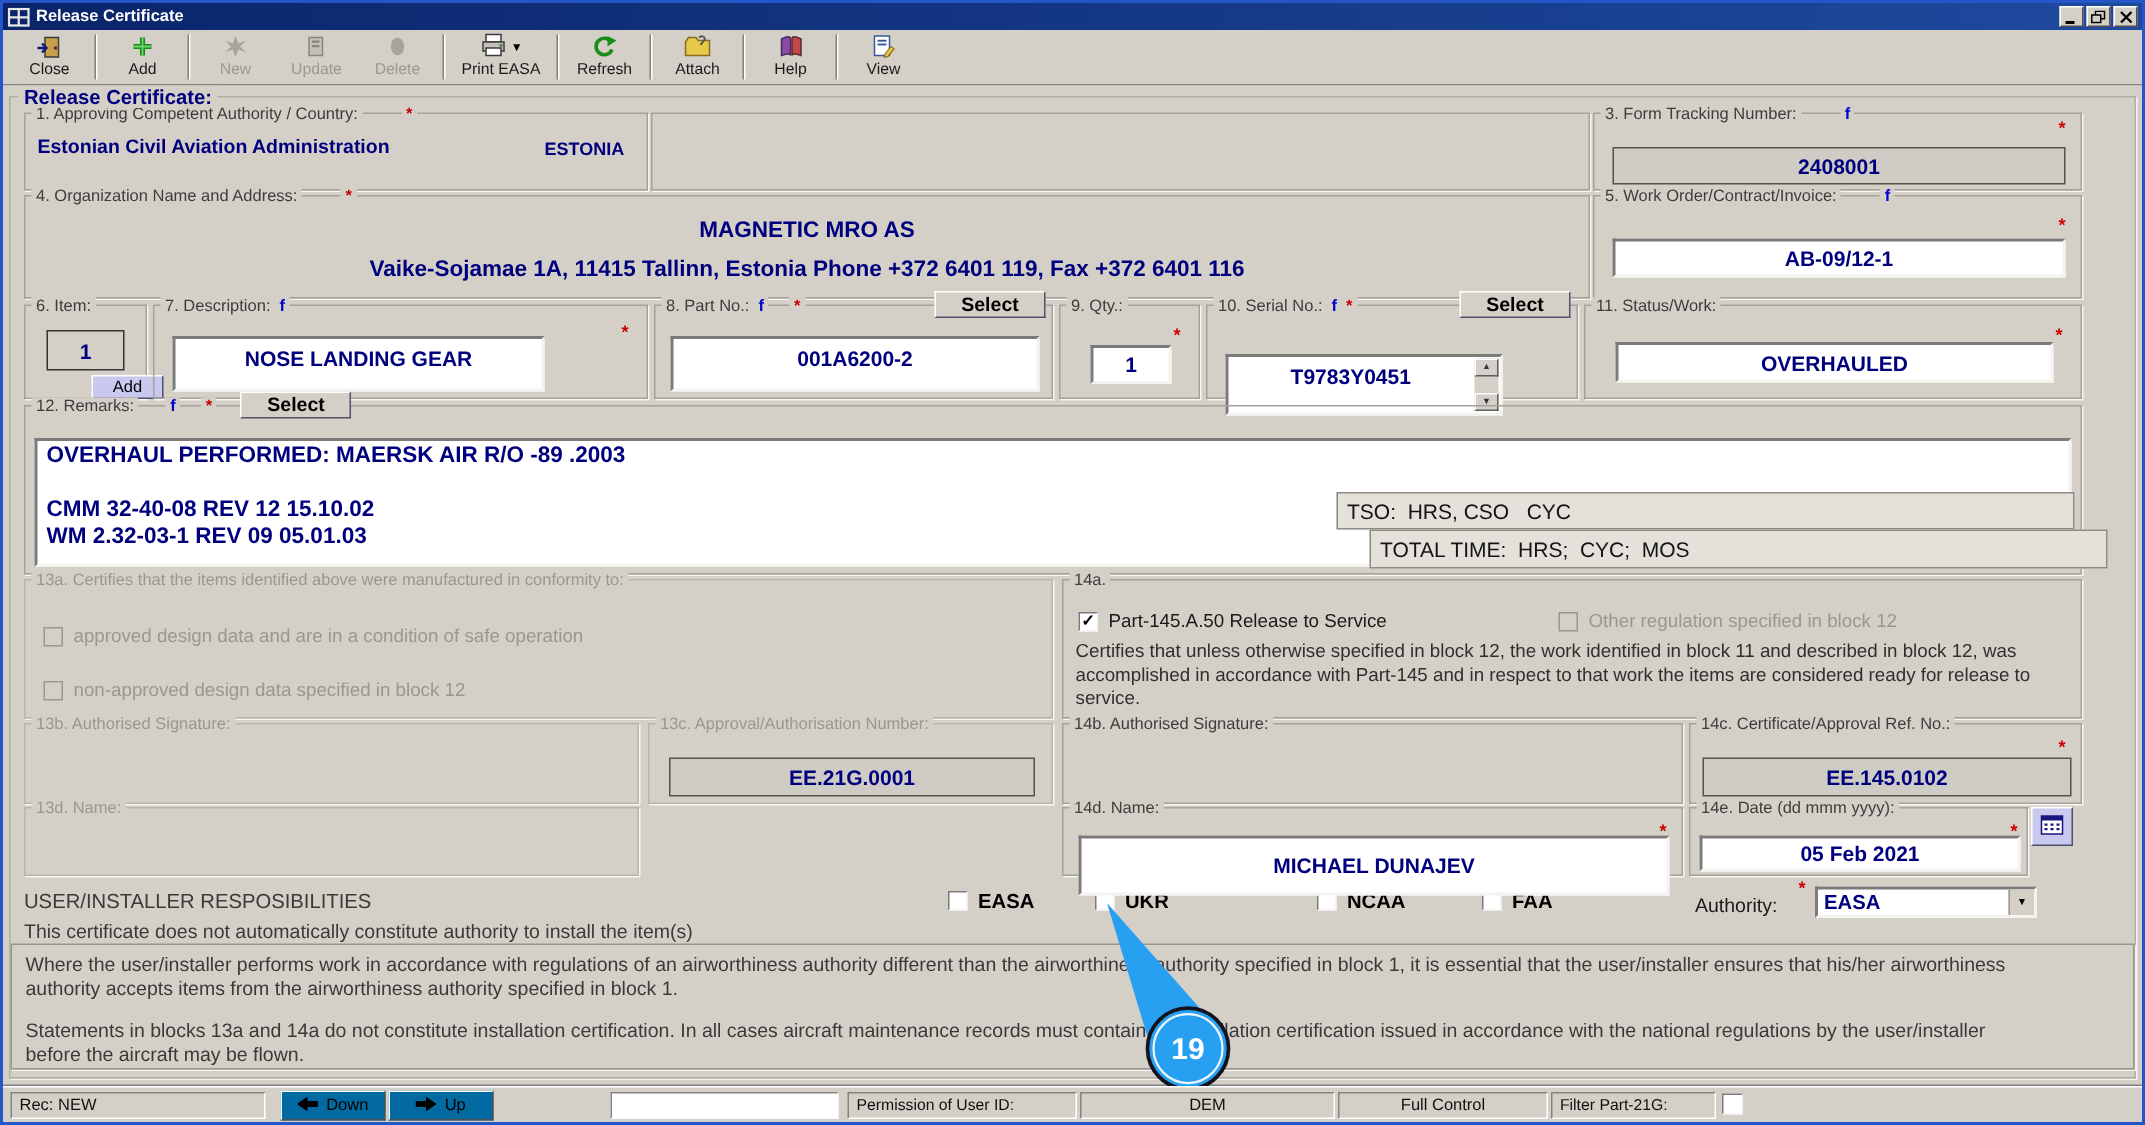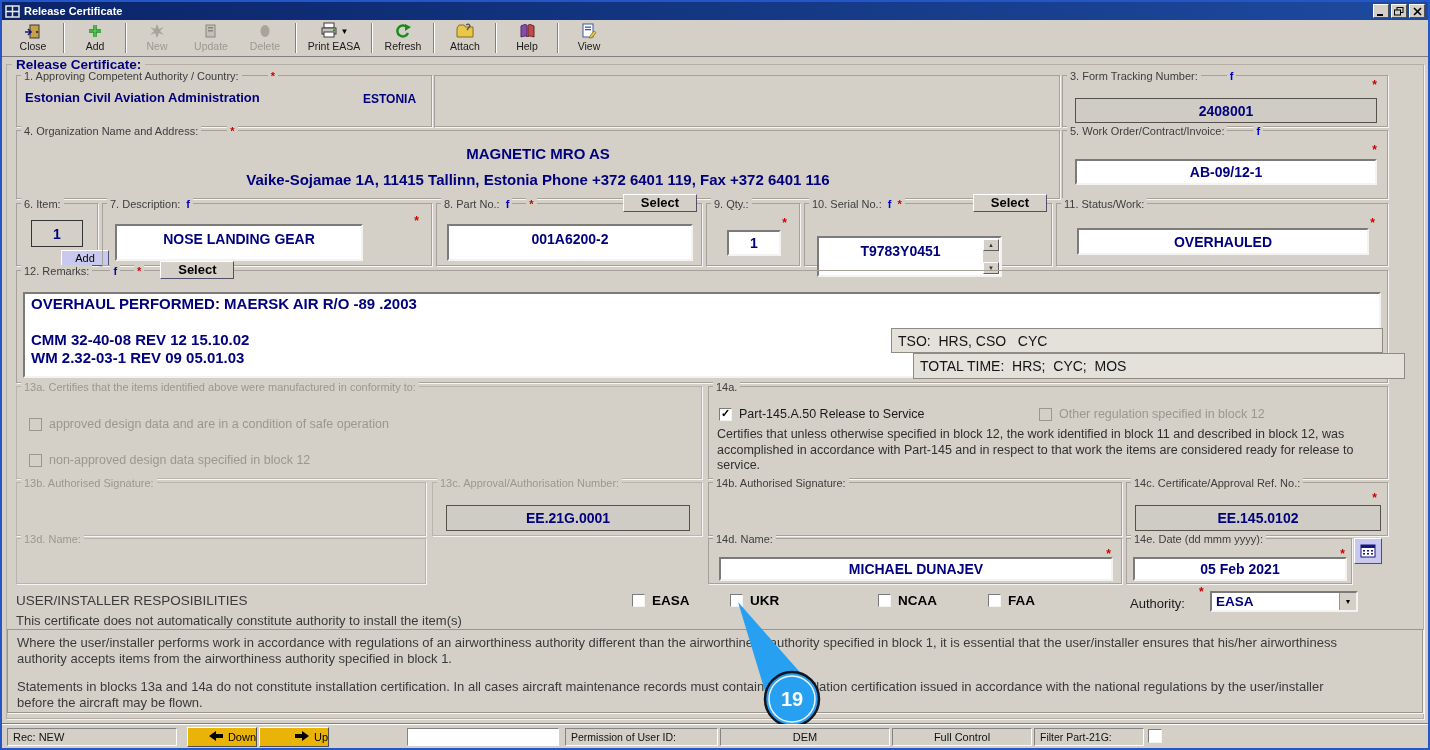--- a/index.html
+++ b/index.html
@@ -92,23 +92,23 @@
   .spin button { height:12px; background:#d4d0c8; border:1px solid; border-color:#fdfdfd #5f5f5f #5f5f5f #fdfdfd;
                  font-size:6px; color:#333; padding:0; }
 
   .callout { position:absolute; left:0; top:0; width:1426px; height:667px; pointer-events:none; z-index:40; }
 
   
   .statusbar { height:24px; flex:0 0 auto; position:relative; background:#d4d0c8; border-top:1px solid #ffffff;
                box-shadow:0 -1px 0 #808080; font-size:11px; color:#111; }
   .panel { position:absolute; top:3px; height:18px; border:1px solid; border-color:#848484 #ffffff #ffffff #848484;
            display:flex; align-items:center; padding:0 5px; }
-  .sbtn  { position:absolute; top:2px; height:20px; background:#eab308; border:1px solid;
+  .sbtn  { position:absolute; top:2px; height:20px; background:#0369a1; border:1px solid;
            border-color:#fdfdfd #4f4f4f #4f4f4f #fdfdfd; display:flex; align-items:center;
-           justify-content:flex-end; gap:5px; font-size:11px; color:#000; }
+           justify-content:center; gap:5px; font-size:11px; color:#000; }
   .white { background:#fff; }
 </style>
 </head>
 <body>
 
 <div id="window">
 
   <div class="titlebar">
     <span class="ticon">
       <svg width="15" height="13" viewBox="0 0 15 13">
@@ -427,21 +427,21 @@
           <span>13d. Name:</span>
         </div>
     </div>
 
 
     <div class="grp" style="left:706px;top:481px;width:414px;height:46px;">
       <div class="lg">
           <span>14d. Name:</span>
         </div>
       <span class="req" style="top:8px;right:10px;">*</span>
-      <div class="input" style="left:10px;top:18px;width:394px;height:24px;">MICHAEL DUNAJEV</div>
+      <div class="input" style="left:10px;top:18px;width:394px;height:40px;">MICHAEL DUNAJEV</div>
     </div>
 
     <div class="grp" style="left:1124px;top:481px;width:226px;height:46px;">
       <div class="lg">
           <span>14e. Date (dd mmm yyyy):</span>
         </div>
       <span class="req" style="top:8px;right:6px;">*</span>
       <div class="input" style="left:6px;top:18px;width:214px;height:24px;">05 Feb 2021</div>
     </div>
 

